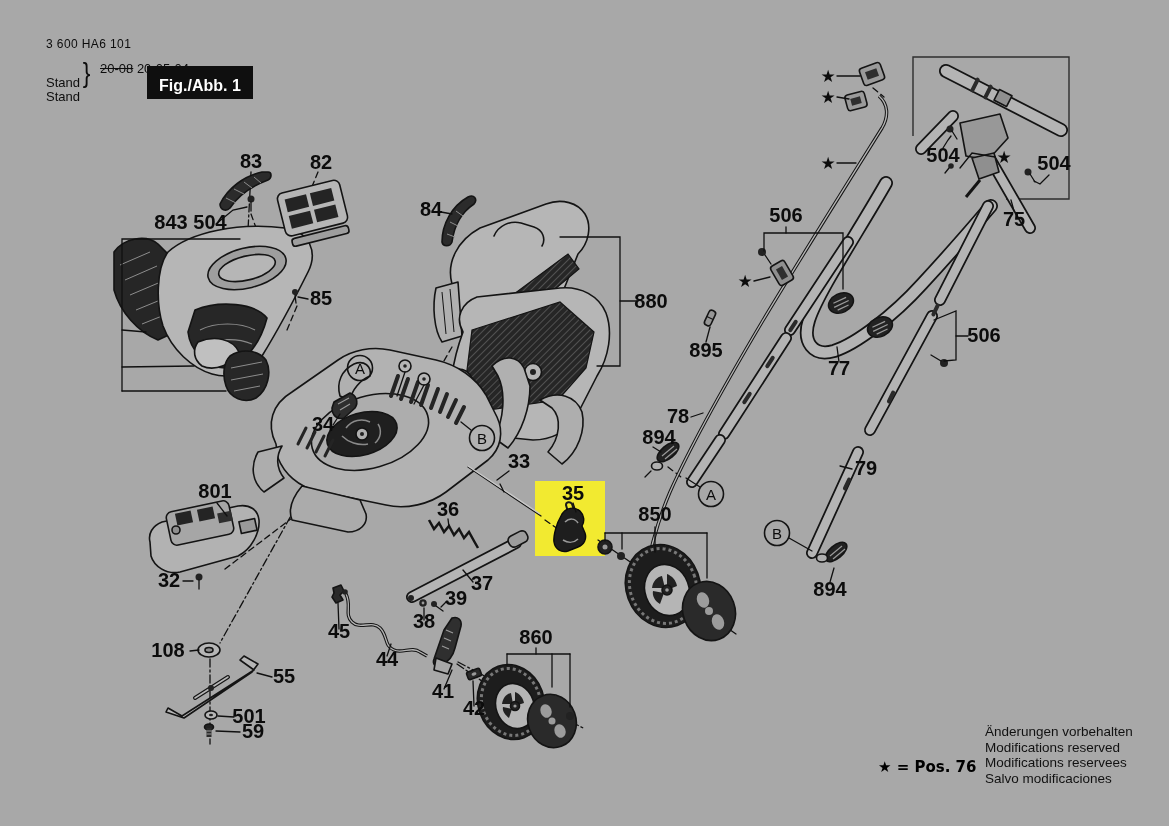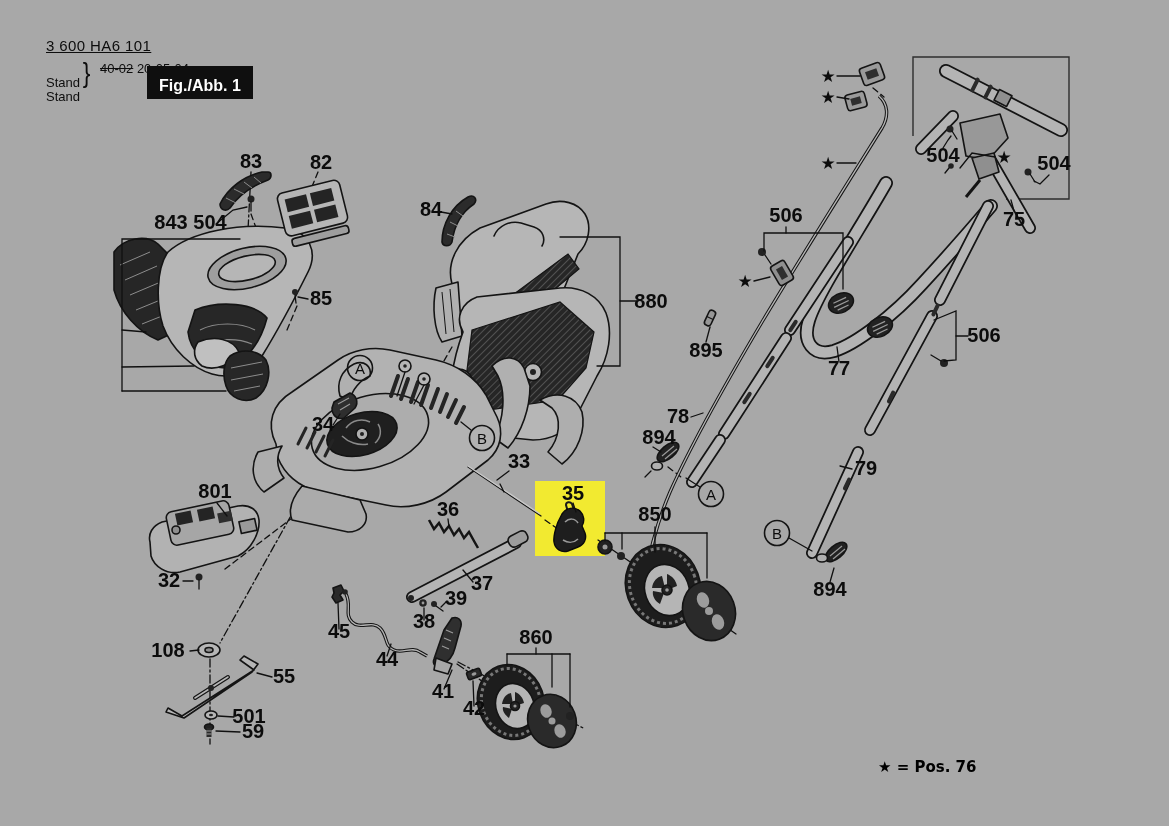--- a/index.html
+++ b/index.html
@@ -18,21 +18,21 @@
   .tube-i{stroke:#b4b4b4;stroke-width:10.5;stroke-linecap:round;fill:none;}
   .tube-o2{stroke:#141414;stroke-width:12;stroke-linecap:round;fill:none;}
   .tube-i2{stroke:#b4b4b4;stroke-width:8.5;stroke-linecap:round;fill:none;}
   .slot{stroke:#2a2a2a;stroke-width:4;stroke-linecap:round;}
   .hatchtick{stroke:#8d8d8d;stroke-width:1;}
   .lbl{font:bold 20px "Liberation Sans",sans-serif;fill:#0c0c0c;text-anchor:middle;}
   .lblRef{font:15px "Liberation Sans",sans-serif;fill:#0c0c0c;text-anchor:middle;}
   .starT{font:17px "DejaVu Sans",sans-serif;fill:#0c0c0c;text-anchor:middle;}
   
   .hdr{position:absolute;color:#0d0d0d;}
-  .type-no{left:46px;top:37px;font-size:15px;letter-spacing:.4px;text-decoration:underline;}
+  .type-no{left:46px;top:37px;font-size:12px;letter-spacing:.4px;}
   .rev{left:46px;top:44px;font-size:13px;line-height:14px;margin-top:32px;}
   .rev .row{display:block;}
   .brace{left:82px;top:58px;font-size:27px;font-weight:400;transform:scaleX(.85);}
   .revval{left:100px;top:62px;font-size:13px;line-height:14px;}
   .strike{text-decoration:line-through;}
   .badge{left:147px;top:66px;background:#0f0f0f;color:#fff;font-weight:bold;font-size:16px;
          padding:11px 12px 4px 12px;}
   .ftr-notes{position:absolute;left:985px;top:724px;font-size:13.5px;line-height:15.5px;color:#111;}
   .ftr-star{position:absolute;left:878px;top:758px;font-size:15px;font-weight:bold;color:#000000;
             font-family:"DejaVu Sans","Liberation Sans",sans-serif;}
@@ -495,20 +495,26 @@
   </g>
 </svg>
 
 <div class="hdr type-no">3 600 HA6 101</div>
 <div class="hdr rev">
   <span class="row">Stand</span>
   <span class="row">Stand</span>
 </div>
 <div class="hdr brace">}</div>
 <div class="hdr revval">
-  <span class="row strike">40-02</span>
+  <span class="row strike">20-08</span>
   <span class="row">20-05-04</span>
 </div>
 <div class="hdr badge">Fig./Abb. 1</div>
 
+<div class="ftr-notes">
+  <div>Änderungen vorbehalten</div>
+  <div>Modifications reserved</div>
+  <div>Modifications reservees</div>
+  <div>Salvo modificaciones</div>
+</div>
 <div class="ftr-star">★ = Pos. 76</div>
 
 </div>
 
 </body></html>

